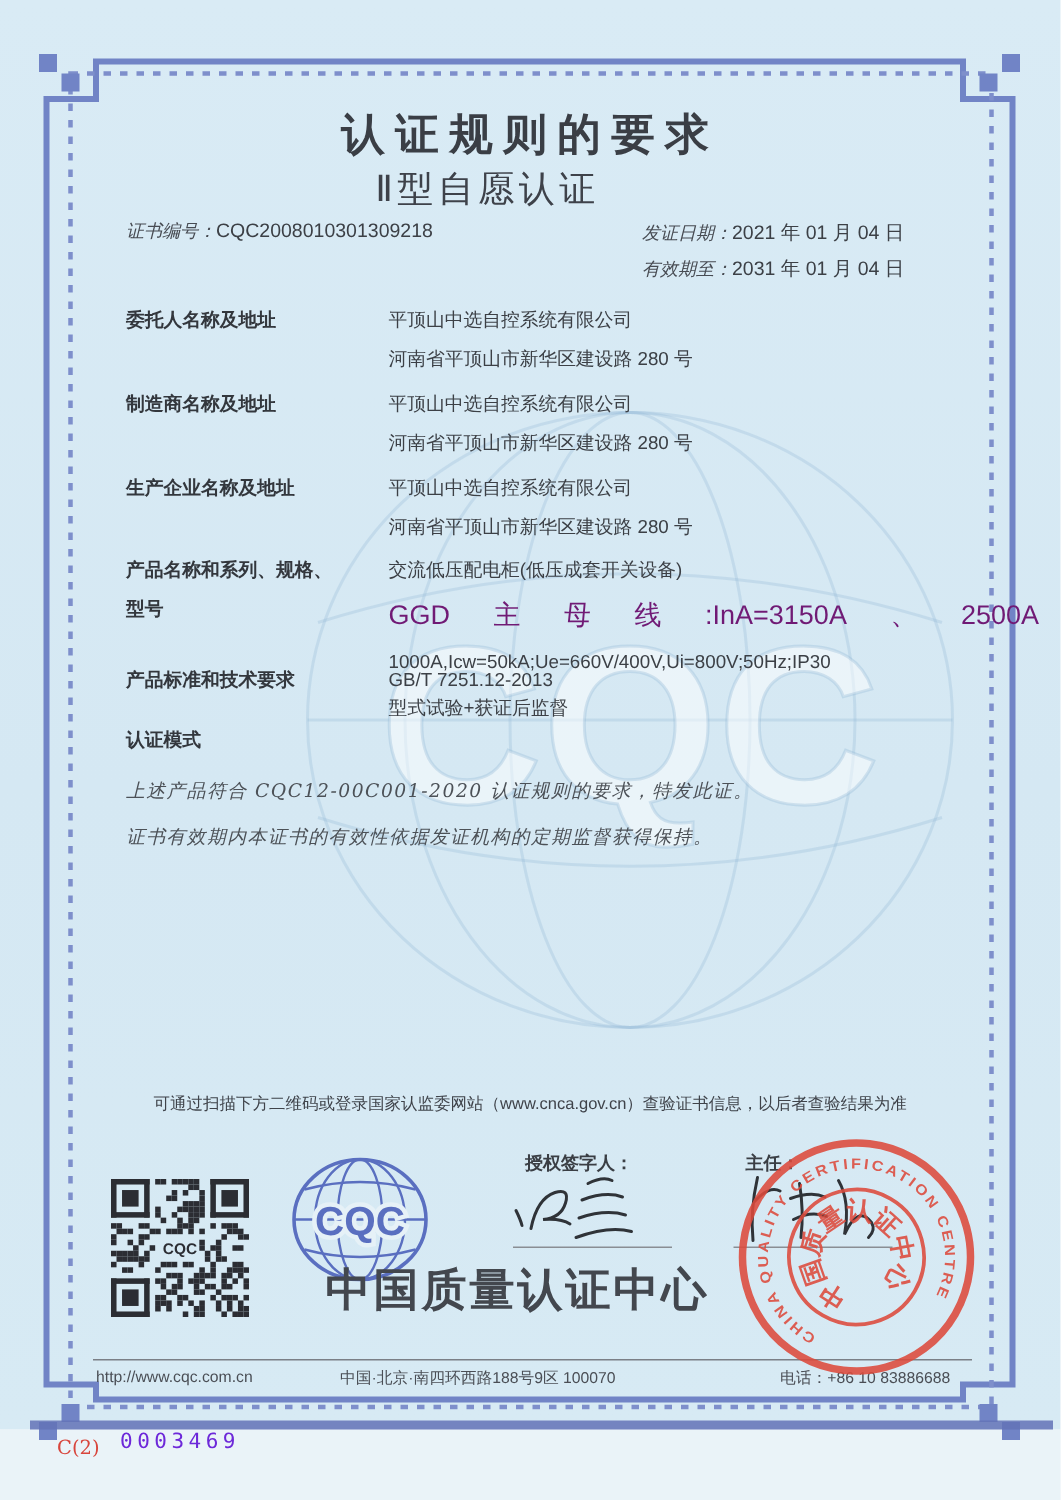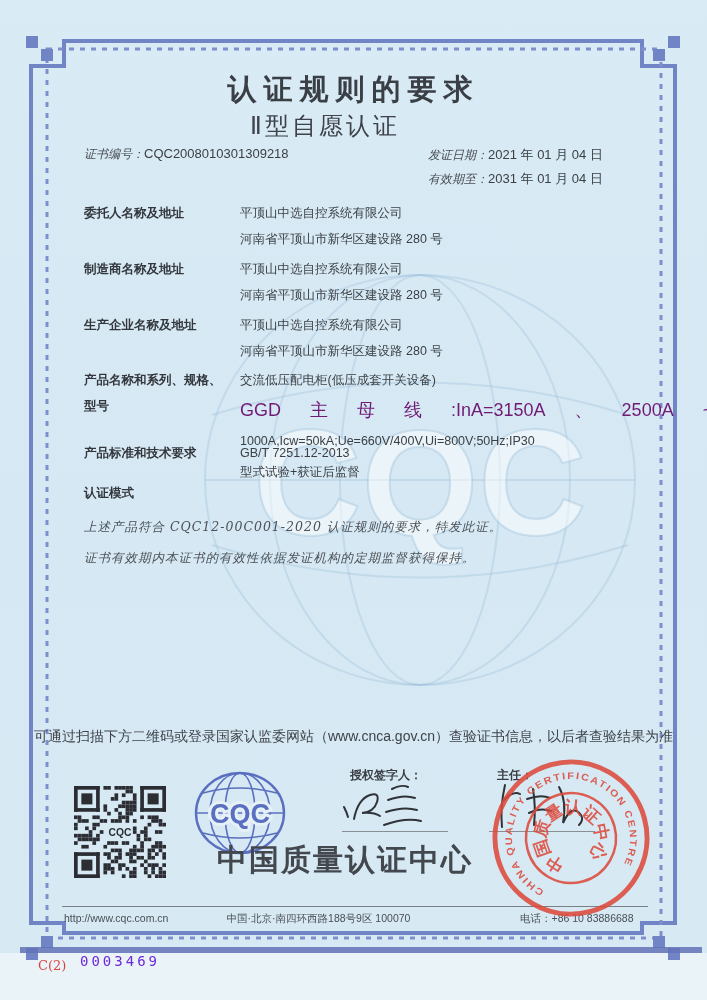--- a/index.html
+++ b/index.html
@@ -12,26 +12,26 @@
   .abs{position:absolute;}
   .title{left:0;top:70px;width:707px;text-align:center;font-size:29px;font-weight:bold;
          letter-spacing:7px;color:#3a3e45;}
   .subtitle{left:0;top:110px;width:650px;text-align:center;font-size:24px;font-weight:500;
          letter-spacing:3px;color:#3e424a;}
   .kai{font-family:"DejaVu Serif","Liberation Serif",serif;font-style:italic;}
   .certno{left:84px;top:146px;font-size:13px;color:#3c4046;}
   .certno .lbl,.daterow .lbl{font-size:12px;color:#474b52;}
   .daterow{font-size:13px;color:#3c4046;}
   .row-label{font-weight:bold;font-size:12.5px;color:#33373d;width:158px;line-height:1.55;}
-  .row-value{font-size:12.5px;color:#3c4046;line-height:1.55;}
+  .row-value{font-size:12.5px;color:#3c4046;line-height:1.55;margin-left:19px;}
   .vline{display:block;}
   .vline+ .vline{margin-top:7px;}
   .spec-flex{display:flex;justify-content:space-between;width:402px;font-size:18px;color:#701a75;gap:29px;}
   .stmt{left:84px;width:560px;font-size:12.5px;color:#4c5157;letter-spacing:1px;}
-  .scan-note{left:0;top:728px;width:707px;text-align:center;font-size:14px;color:#3f434a;}
+  .scan-note{left:0;top:728px;width:707px;text-align:center;font-size:11px;color:#3f434a;}
   .sign-label{font-size:12px;font-weight:bold;color:#3a3e44;}
   .sig-line{height:1px;background:#8a8e94;}
   .org-name{left:200px;top:840px;width:290px;text-align:center;font-size:30px;font-weight:600;
             letter-spacing:2px;color:#43474e;}
   .footer-line{left:62px;top:906px;width:586px;height:1px;background:#7b7f86;}
   .footer-text{top:912px;font-size:10.5px;color:#4a4e55;}
   .serial-prefix{left:38px;top:958px;font-size:13px;color:#d8453c;
                  font-family:"DejaVu Serif","Liberation Serif",serif;}
   .serial-number{left:80px;top:953px;font-size:14px;letter-spacing:3px;color:#6d28d9;
                  font-family:"DejaVu Sans Mono","Liberation Mono",monospace;}

